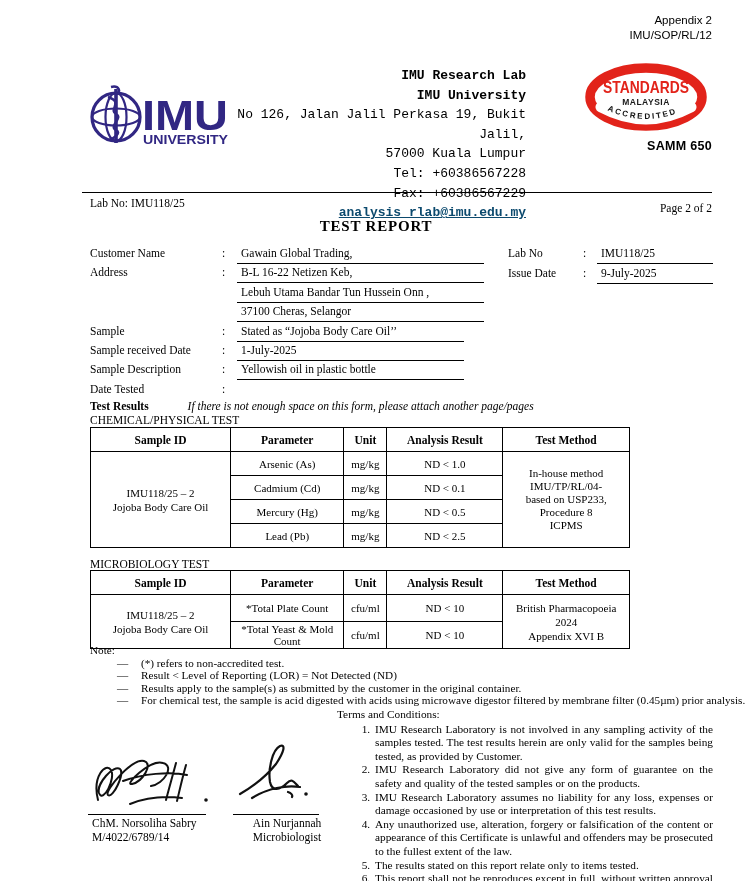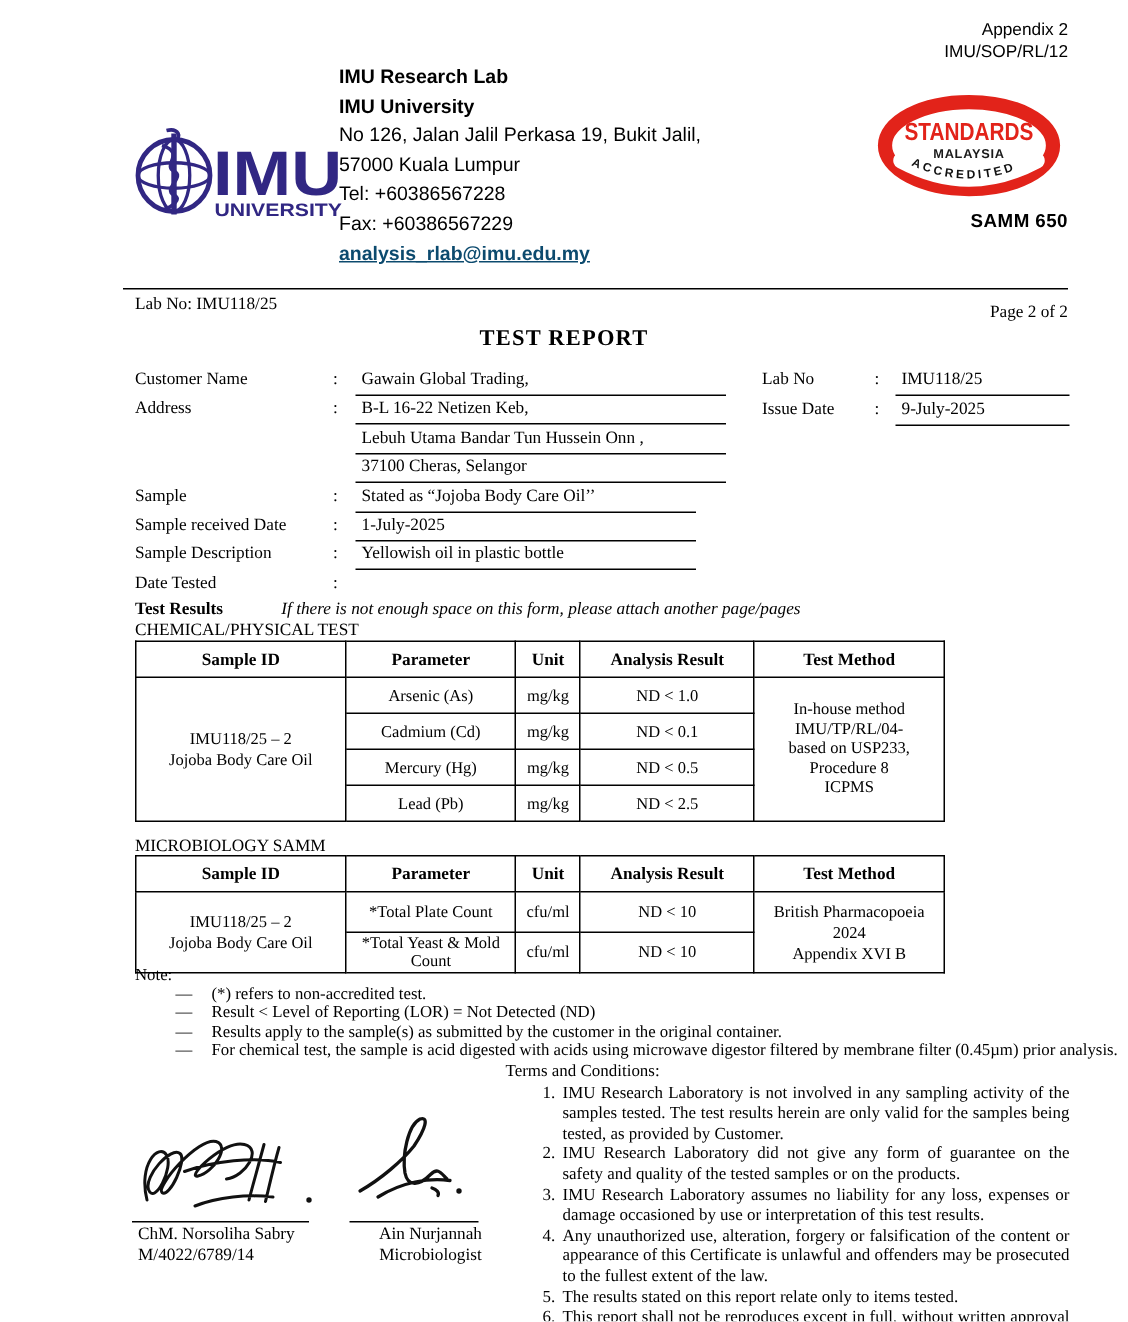--- a/index.html
+++ b/index.html
@@ -7,22 +7,22 @@
     position:relative; width:752px; height:881px; background:#fff;
     font-family:"Liberation Serif", serif; color:#000; overflow:hidden;
   }
 
   
   .appendix { position:absolute; top:13px; right:40px; text-align:right;
     font-family:"Liberation Sans", sans-serif; font-size:11.5px; line-height:14.5px; }
 
   
   .logo { position:absolute; left:88px; top:84px; width:152px; height:62px; }
-  .center-head { position:absolute; left:226px; top:41px; width:300px; text-align:left;
-    font-family:Liberation Sans, sans-serif; font-size:13px; line-height:19.6px; }
+  .center-head { position:absolute; left:226px; top:66px; width:300px; text-align:right;
+    font-family:Liberation Mono, monospace; font-size:13px; line-height:19.6px; }
   .center-head .b { font-weight:bold; }
   .email-link { color:#0c4a6e; font-weight:bold; text-decoration:underline; cursor:pointer; }
 
   .accred { position:absolute; left:580px; top:63px; width:132px; text-align:right; }
   .accred-caption { font-family:"Liberation Sans", sans-serif; font-weight:bold; font-size:12.5px; margin-top:2px; letter-spacing:0.3px; }
 
   .toprule { position:absolute; left:82px; top:192px; width:630px; border-top:1.6px solid #000; }
 
   .labno  { position:absolute; left:90px;  top:197px; font-size:11.5px; }
   .pageno { position:absolute; right:40px; top:202px; font-size:11.5px; }
@@ -237,21 +237,21 @@
       <td>ND &lt; 0.5</td>
     </tr>
     <tr>
       <td>Lead (Pb)</td>
       <td>mg/kg</td>
       <td>ND &lt; 2.5</td>
     </tr>
   </tbody>
     </table>
 
-  <div class="sec-label" style="top:558px;">MICROBIOLOGY SAMM</div>
+  <div class="sec-label" style="top:558px;">MICROBIOLOGY TEST</div>
   <table class="rpt t2" style="top:570px;">
     <colgroup>
         <col style="width:26%">
         <col style="width:21%">
         <col style="width:8%">
         <col style="width:21.5%">
         <col style="width:23.5%">
       </colgroup>
     <tbody>
         <tr>

